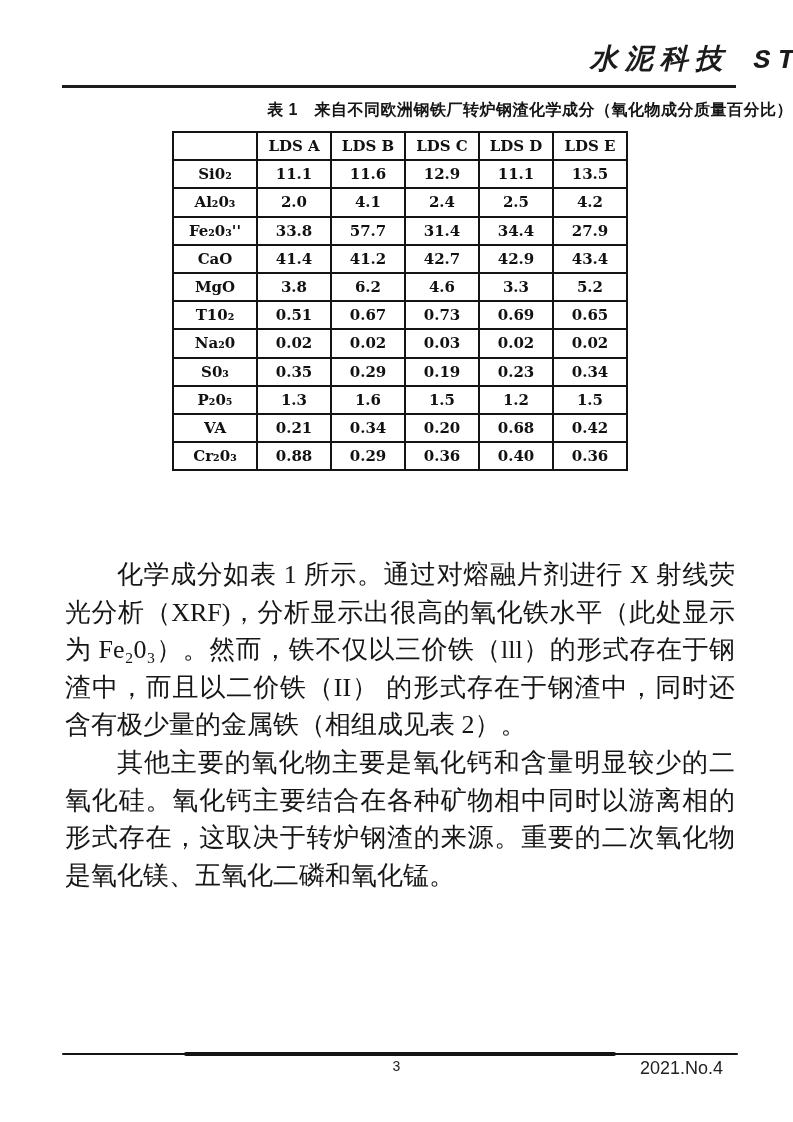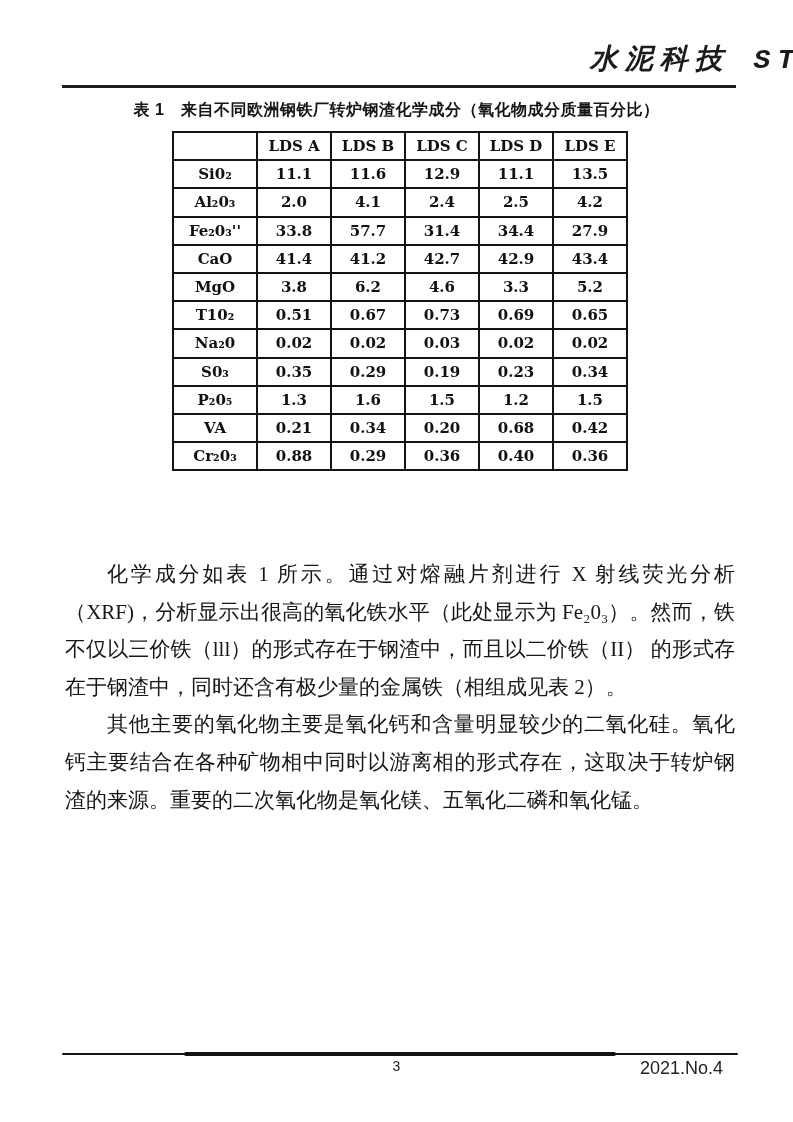--- a/index.html
+++ b/index.html
@@ -25,21 +25,21 @@
     margin-left:32px;
   }
   .masthead-rule {
     position:absolute; top:85px; left:62px; width:674px; height:0;
     border-top:3px solid #1c1c1c;
   }
 
   
   .table-caption {
     position:absolute; top:100px; left:0; width:100%;
-    text-align:center;
+    text-align:right;
     font-family:"Liberation Sans", sans-serif;
     font-size:16px;
     font-weight:600;
     letter-spacing:0.5px;
     color:#151515;
   }
 
   
   table.comp-table {
     position:absolute; top:131px; left:172px;
@@ -59,21 +59,21 @@
     padding:0 2px;
     overflow:hidden;
     white-space:nowrap;
   }
   .comp-table col.c-label { width:84px; }
   .comp-table col.c-data  { width:74px; }
 
   
   .bodytext {
     position:absolute; top:556px; left:65px; width:670px;
-    font-size:21px;
+    font-size:26px;
     line-height:37.6px;
     text-align:justify;
     color:#161616;
   }
   .bodytext p { margin:0; text-indent:2em; }
 
   
   .footer-rule {
     position:absolute; top:1053px; left:62px; width:676px; height:2px;
     background:#141414;

